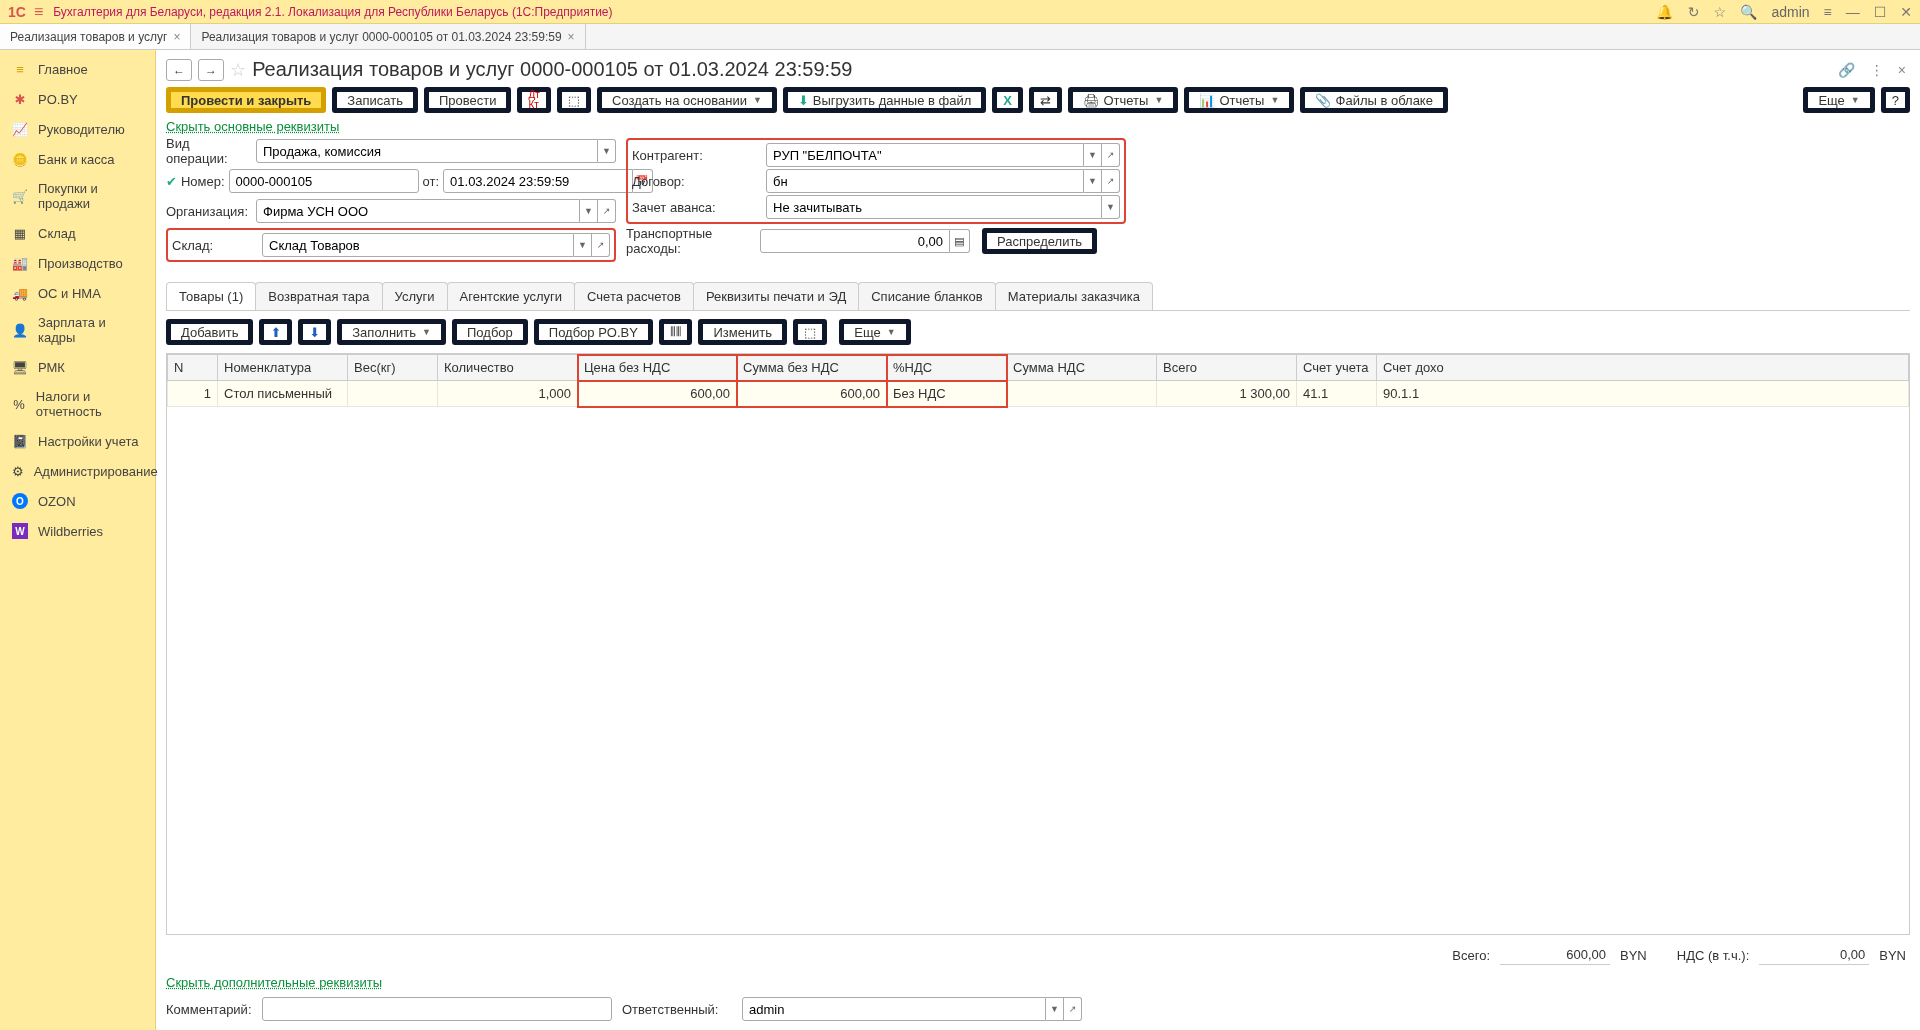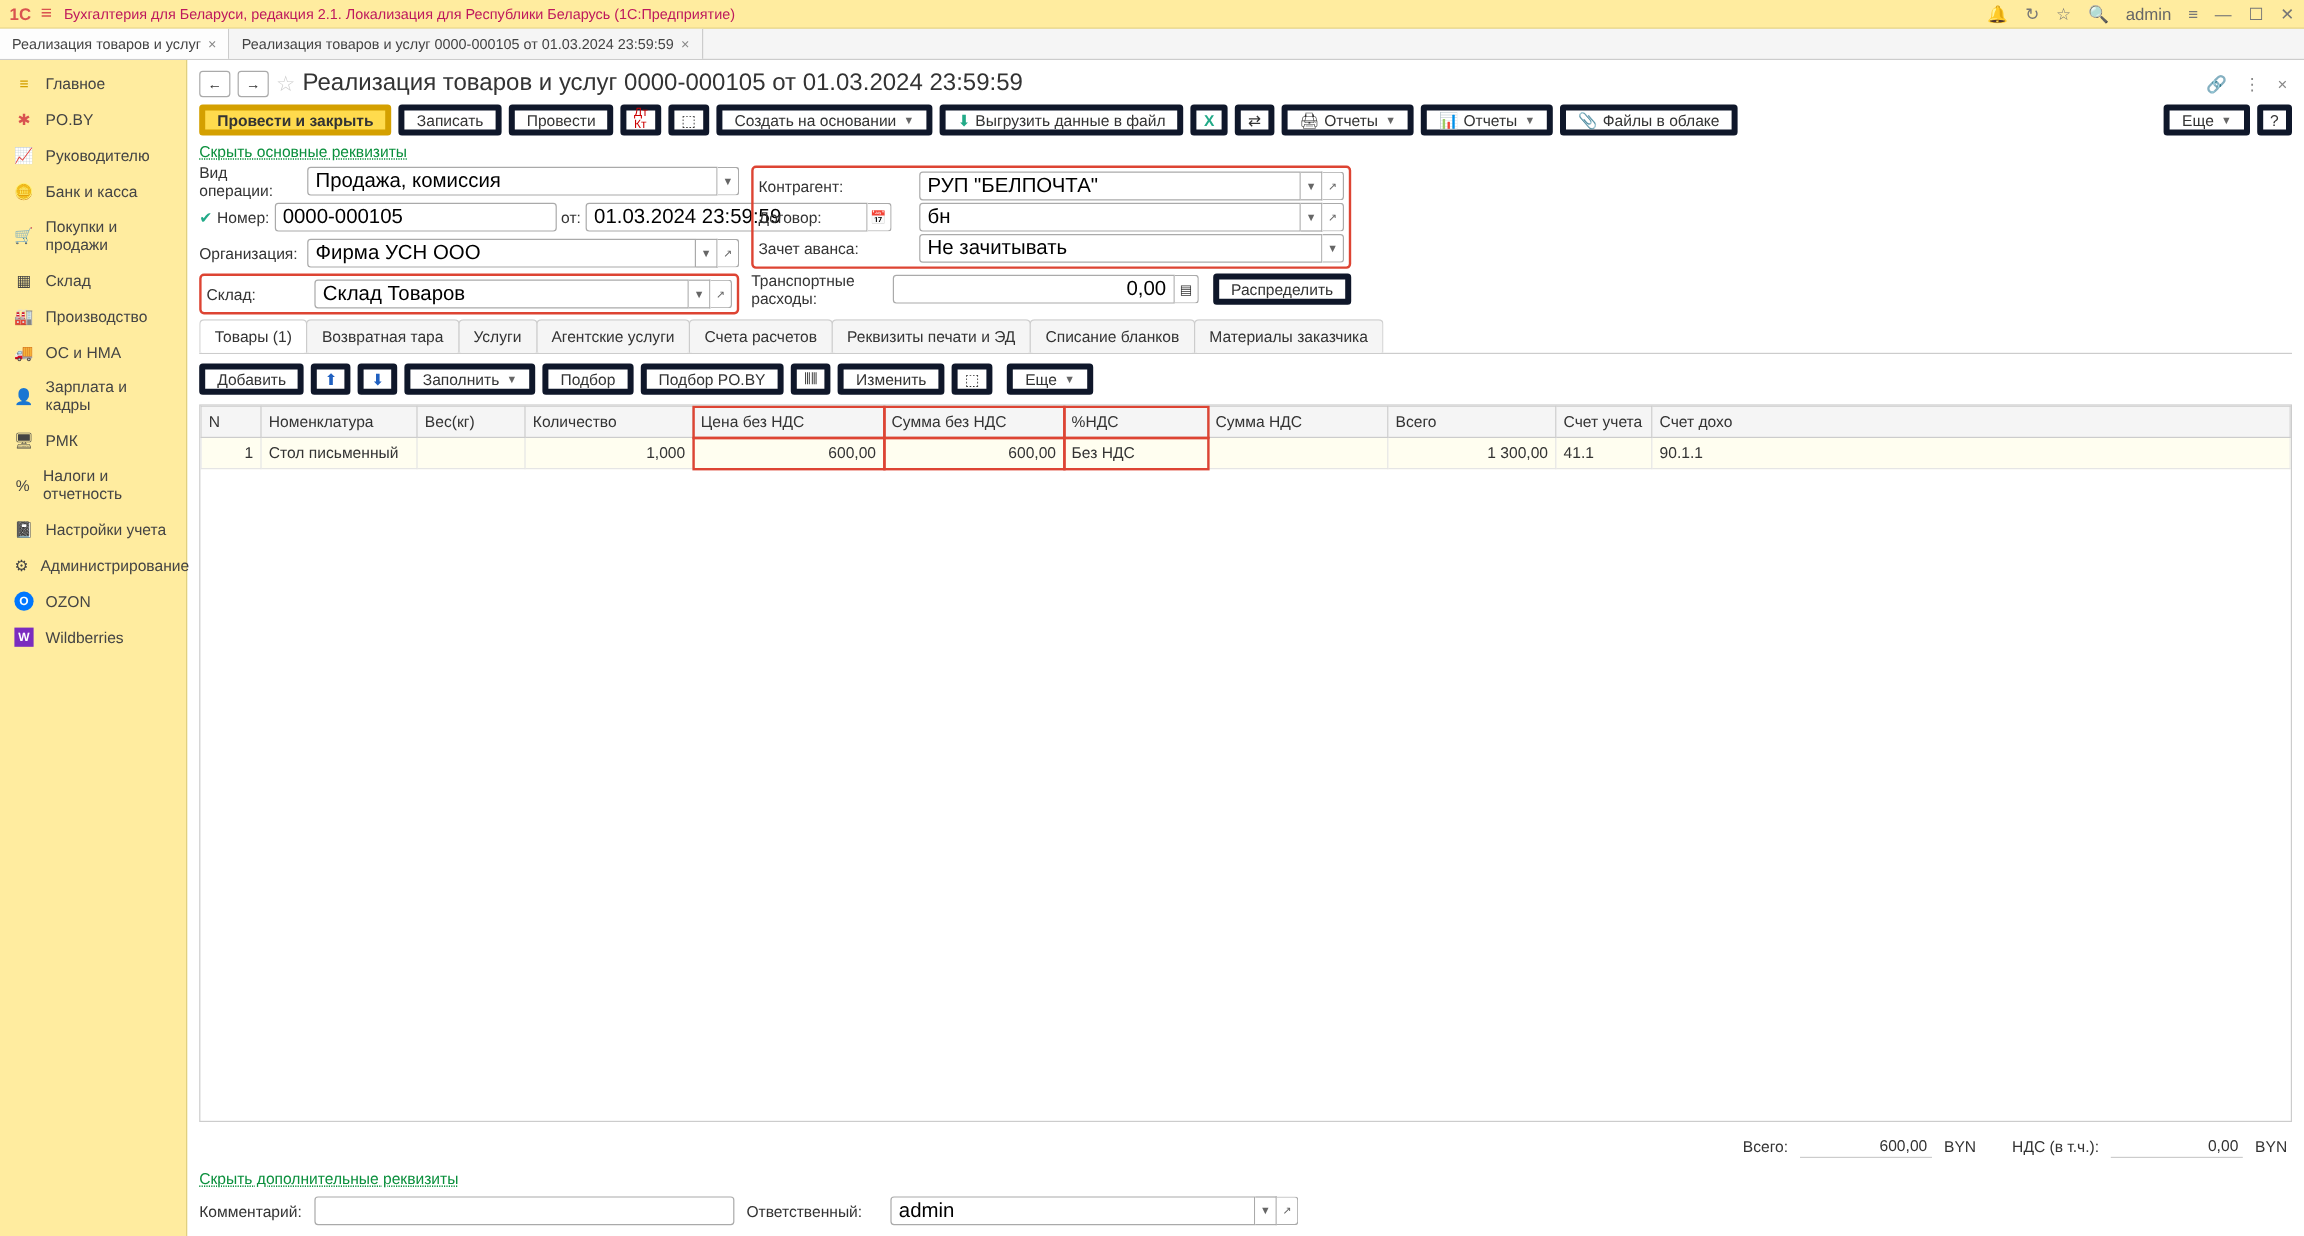--- a/index.html
+++ b/index.html
@@ -52,34 +52,34 @@
 
 
 .form-area { display: flex; gap: 10px; }
 .form-col { display: flex; flex-direction: column; gap: 4px; }
 .form-col.left { width: 450px; }
 .form-col.right { width: 500px; }
 .field-row { display: flex; align-items: center; gap: 4px; height: 26px; }
 .field-row label { width: 86px; text-align: left; font-size: 13px; color: #333; }
 .form-col.right .field-row label { width: 130px; }
 .input-wrap { flex: 1; display: flex; align-items: stretch; height: 24px; }
-.input-wrap input { flex: 1; border: 1px solid #aaa; border-radius: 3px 0 0 3px; padding: 0 6px; font-size: 17px; outline: none; }
+.input-wrap input { flex: 1; border: 1px solid #aaa; border-radius: 3px 0 0 3px; padding: 0 6px; font-size: 13px; outline: none; }
 .input-wrap input.solo { border-radius: 3px; }
 .input-wrap .ddbtn { width: 18px; border: 1px solid #aaa; border-left: none; background: #fff; display: flex; align-items: center; justify-content: center; font-size: 9px; cursor: pointer; color: #666; }
 .input-wrap .ddbtn:last-child { border-radius: 0 3px 3px 0; }
 .calbtn { width: 20px; border: 1px solid #aaa; border-left: none; border-radius: 0 3px 3px 0; background: #fff; display: flex; align-items: center; justify-content: center; font-size: 11px; cursor: pointer; }
 
 .redbox { border: 2px solid #d43; border-radius: 4px; padding: 2px 4px; }
 .redbox-right { border: 2px solid #d43; border-radius: 4px; padding: 2px 4px; }
 
 .vat-link-row { text-align: left; padding: 4px 0 4px 452px; }
 .vat-link { color: #2060c0; text-decoration: underline; cursor: pointer; }
 
 
-.subtabs { display: flex; border-bottom: 1px solid #ccc; margin-top: 4px; }
+.subtabs { display: flex; border-bottom: 1px solid #ccc; margin-top: 20px; }
 .subtab { padding: 6px 12px; border: 1px solid #ccc; border-bottom: none; border-radius: 4px 4px 0 0; margin-right: -1px; background: #f5f5f5; cursor: pointer; font-size: 13px; }
 .subtab.active { background: #fff; position: relative; z-index: 1; }
 
 
 .subtoolbar { display: flex; gap: 6px; align-items: flex-end; padding: 8px 0; }
 
 
 .table-wrap { border: 1px solid #ccc; flex: 1; overflow: auto; position: relative; }
 table { border-collapse: collapse; width: 100%; font-size: 13px; }
 th { background: #f5f5f5; border: 1px solid #ccc; padding: 5px 6px; text-align: left; font-weight: normal; color: #333; }

